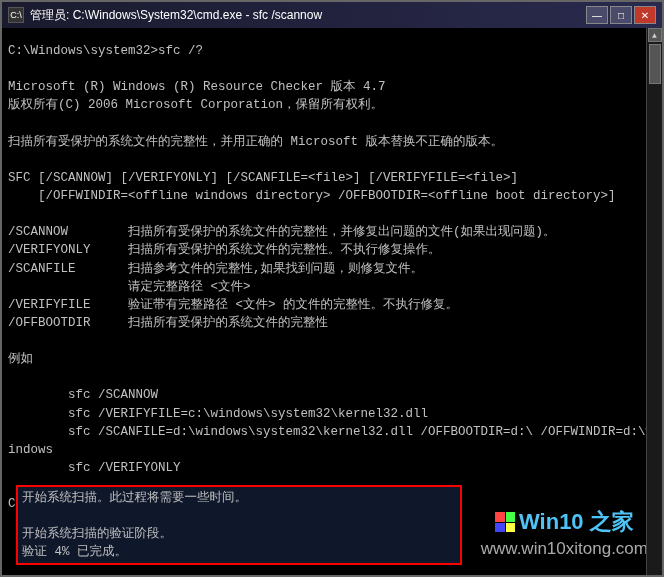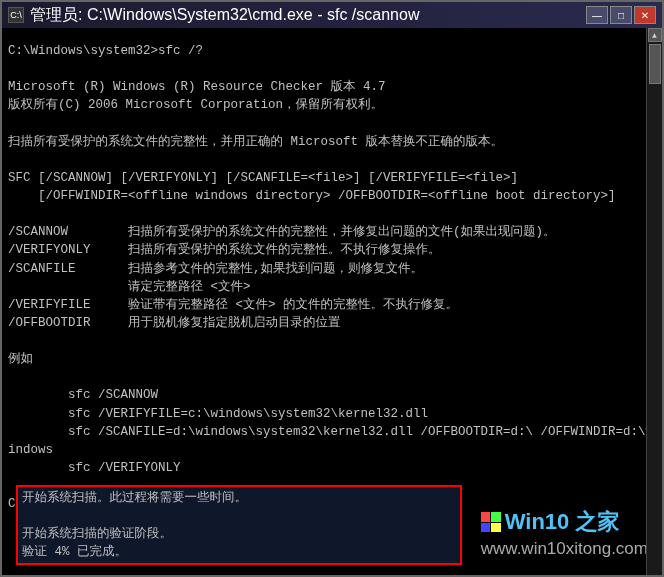--- a/index.html
+++ b/index.html
@@ -35,21 +35,21 @@
       margin-right: 6px;
       background: #333;
       border: 1px solid #555;
       display: flex;
       align-items: center;
       justify-content: center;
     }
 
     .title-bar-text {
       color: white;
-      font-size: 16px;
+      font-size: 12px;
       flex: 1;
     }
 
     .title-bar-controls {
       display: flex;
       gap: 2px;
     }
 
     .title-btn {
       width: 22px;
@@ -117,20 +117,21 @@
     }
 
     .watermark-sub {
       font-size: 17px;
       color: #aaa;
     }
 
     .watermark-logo {
       display: flex;
       align-items: center;
+      justify-content: center;
       gap: 4px;
       margin-bottom: 2px;
     }
 
     .win-flag {
       display: grid;
       grid-template-columns: 1fr 1fr;
       grid-template-rows: 1fr 1fr;
       gap: 1px;
       width: 20px;
@@ -203,21 +204,21 @@
     <div class="cmd-line">扫描所有受保护的系统文件的完整性，并用正确的 Microsoft 版本替换不正确的版本。</div>
     <div class="cmd-line">&nbsp;</div>
     <div class="cmd-line">SFC [/SCANNOW] [/VERIFYONLY] [/SCANFILE=&lt;file&gt;] [/VERIFYFILE=&lt;file&gt;]</div>
     <div class="cmd-line">    [/OFFWINDIR=&lt;offline windows directory&gt; /OFFBOOTDIR=&lt;offline boot directory&gt;]</div>
     <div class="cmd-line">&nbsp;</div>
     <div class="cmd-line">/SCANNOW        扫描所有受保护的系统文件的完整性，并修复出问题的文件(如果出现问题)。</div>
     <div class="cmd-line">/VERIFYONLY     扫描所有受保护的系统文件的完整性。不执行修复操作。</div>
     <div class="cmd-line">/SCANFILE       扫描参考文件的完整性,如果找到问题，则修复文件。</div>
     <div class="cmd-line">                请定完整路径 &lt;文件&gt;</div>
     <div class="cmd-line">/VERIFYFILE     验证带有完整路径 &lt;文件&gt; 的文件的完整性。不执行修复。</div>
-    <div class="cmd-line">/OFFBOOTDIR     用于脱机修复指定脱机启动目录的位置</div>
+    <div class="cmd-line">/OFFBOOTDIR     扫描所有受保护的系统文件的完整性</div>
     <div class="cmd-line">&nbsp;</div>
     <div class="cmd-line">例如</div>
     <div class="cmd-line">&nbsp;</div>
     <div class="cmd-line">        sfc /SCANNOW</div>
     <div class="cmd-line">        sfc /VERIFYFILE=c:\windows\system32\kernel32.dll</div>
     <div class="cmd-line">        sfc /SCANFILE=d:\windows\system32\kernel32.dll /OFFBOOTDIR=d:\ /OFFWINDIR=d:\windows</div>
     <div class="cmd-line">        sfc /VERIFYONLY</div>
     <div class="cmd-line">&nbsp;</div>
     <div class="cmd-line">C:\Windows\system32&gt;sfc /scannow</div>
 

